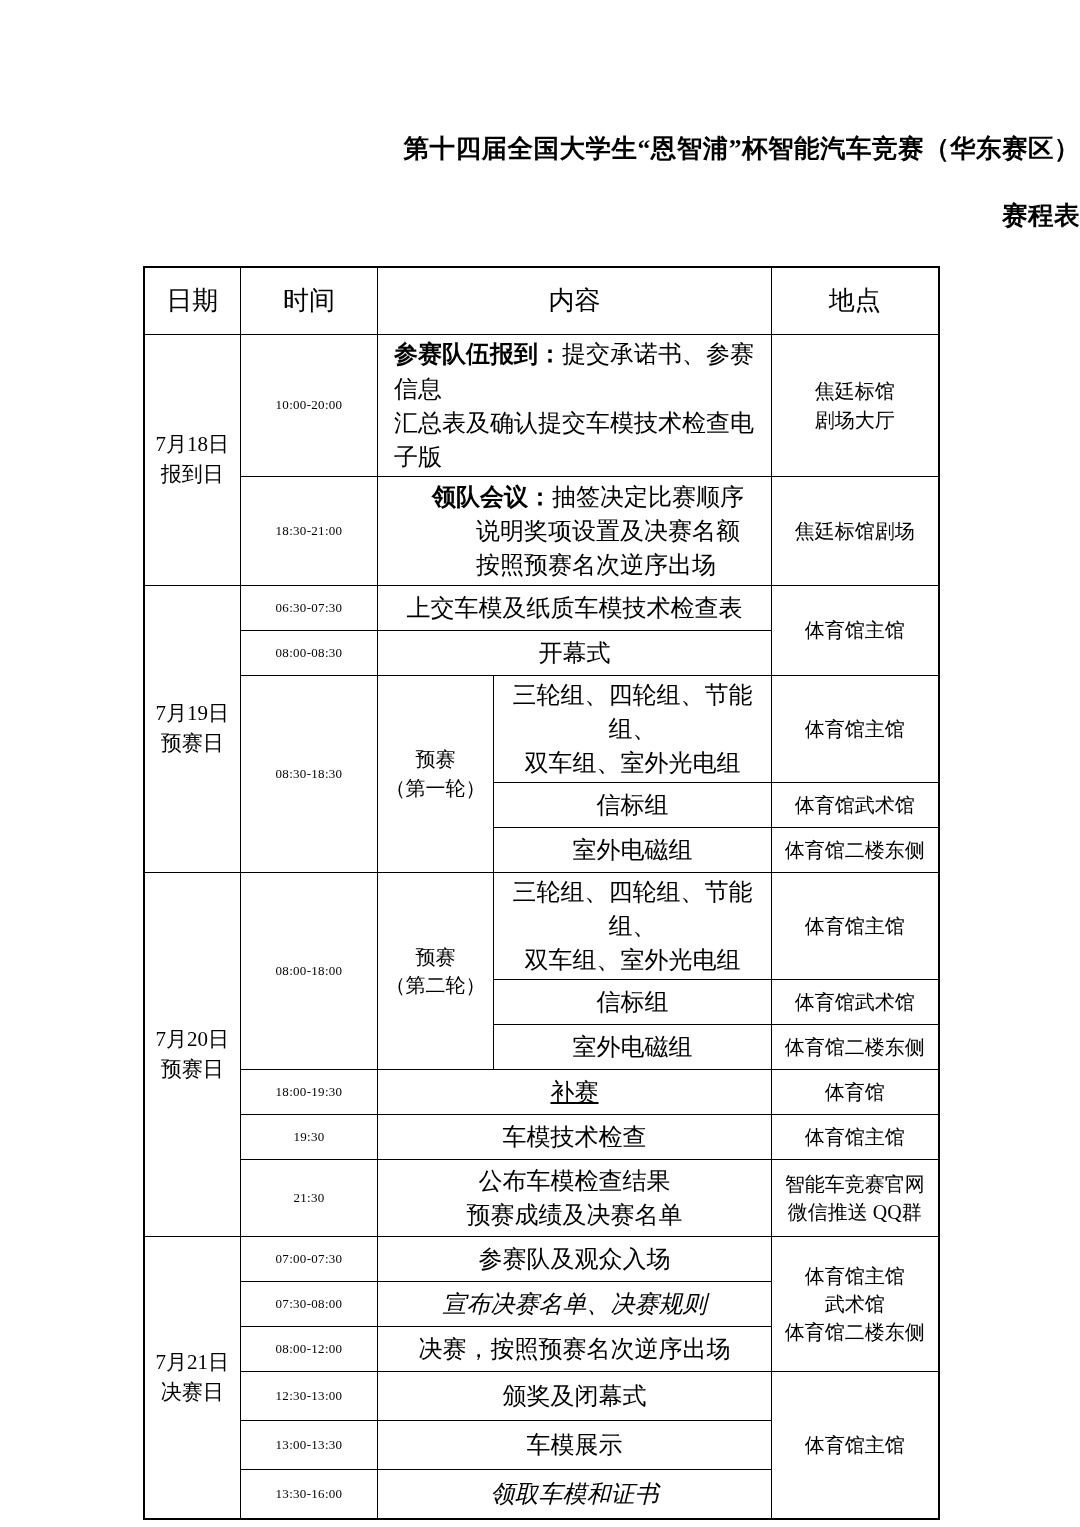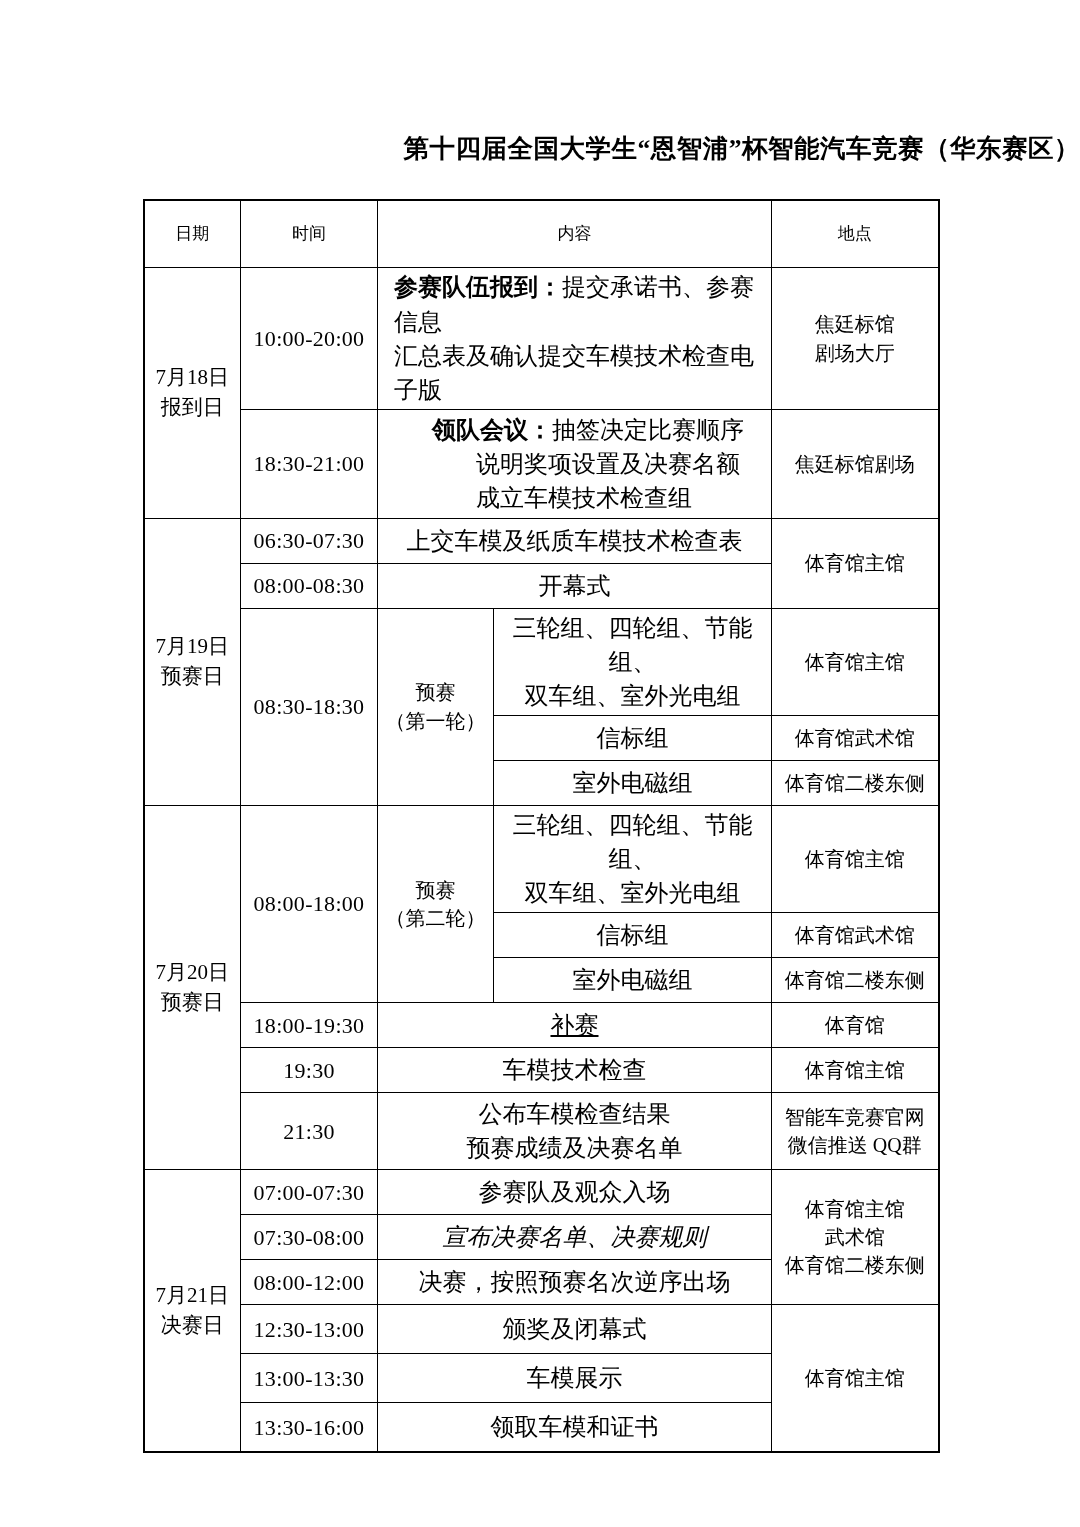--- a/index.html
+++ b/index.html
@@ -70,38 +70,38 @@
 
   
   col.c-date    { width: 97px; }
   col.c-time    { width: 137px; }
   col.c-sub     { width: 116px; }
   col.c-content { width: 278px; }
   col.c-place   { width: 167px; }
 
   
   .hdr td {
-    font-size: 17px;
+    font-size: 26px;
     font-family: "Liberation Serif", "DejaVu Serif", serif;
     height: 62px;
     border-bottom: 2px solid #000;
     margin-left: 32px;
   }
 
   
   .date-cell {
     font-size: 21px;
     border-right: 2px solid #000;
     line-height: 1.5;
   }
   .date-cell .l1, .date-cell .l2 { display: block; }
 
   
   .time-cell {
-    font-size: 22px;
+    font-size: 13px;
     font-family: "Liberation Serif", "DejaVu Serif", serif;
     letter-spacing: 0.3px;
   }
 
   
   .content-cell {
     font-size: 24px;
     font-weight: bold;
   }
   .content-cell .ln { display: block; }
@@ -128,20 +128,21 @@
   
   .grp-top > td { border-top: 2px solid #000; }
 </style>
 </head>
 <body>
 
 <div class="page">
 
   <div class="title-block">
     <h1 class="doc-title">第十四届全国大学生“恩智浦”杯智能汽车竞赛（华东赛区）</h1>
+    <h2 class="doc-subtitle">赛程表</h2>
   </div>
 
   <div class="table-wrap">
     <table class="schedule">
       <colgroup>
         <col class="c-date">
           <col class="c-time">
           <col class="c-sub">
           <col class="c-content">
           <col class="c-place">
@@ -168,21 +169,21 @@
           <td class="place-cell">
             <span class="ln">焦廷标馆</span>
             <span class="ln">剧场大厅</span>
           </td>
         </tr>
         <tr>
           <td class="time-cell">18:30-21:00</td>
           <td class="content-cell indent-blk" colspan="2" style="height:104px;">
             <span class="ln"><span class="lead">领队会议：</span><span class="rest">抽签决定比赛顺序</span></span>
             <span class="ln rest" style="padding-left:44px;">说明奖项设置及决赛名额</span>
-            <span class="ln rest" style="padding-left:44px;">成立车模技术检查组</span>
+            <span class="ln rest" style="padding-left:44px;">按照预赛名次逆序出场</span>
           </td>
           <td class="place-cell">
             <span class="ln">焦廷标馆剧场</span>
           </td>
         </tr>
 
         <tr class="grp-top">
           <td class="date-cell" rowspan="5">
             <span class="l1">7月19日</span>
             <span class="l2">预赛日</span>
@@ -291,20 +292,20 @@
           <td class="place-cell" rowspan="3">
             <span class="ln">体育馆主馆</span>
           </td>
         </tr>
         <tr>
           <td class="time-cell">13:00-13:30</td>
           <td class="content-cell" colspan="2" style="height:44px;">车模展示</td>
         </tr>
         <tr>
           <td class="time-cell">13:30-16:00</td>
-          <td class="content-cell" colspan="2" style="height:44px;">领取车模和证书</td>
+          <td class="content-cell" colspan="2" style="height:44px;font-style:italic;">领取车模和证书</td>
         </tr>
 
       </tbody>
     </table>
   </div>
 
 </div>
 
 </body></html>

